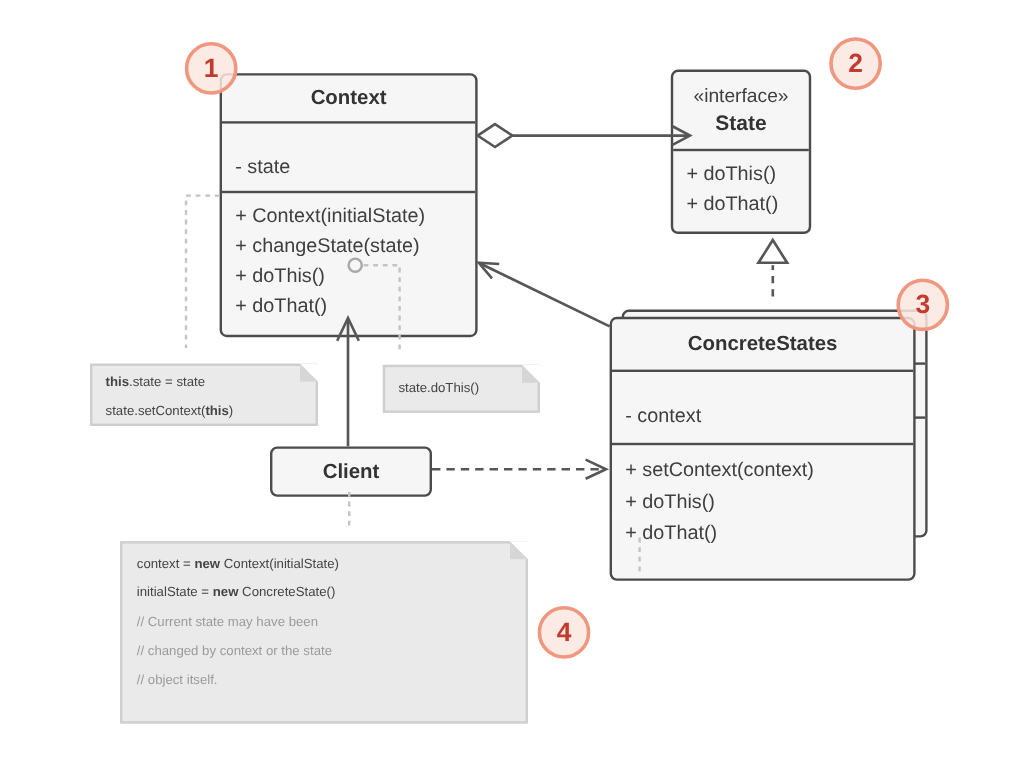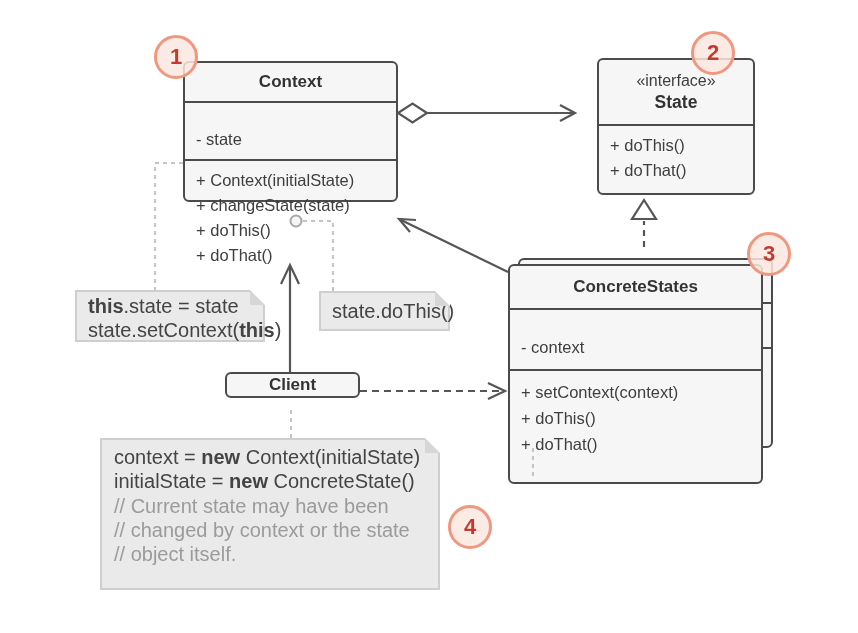--- a/index.html
+++ b/index.html
@@ -32,21 +32,21 @@
   .backbox .bb-sep{position:absolute;left:0;right:0;height:2px;background:#4b4b4b;}
   
   .simplebox{
     position:absolute;background:#f6f6f6;border:2px solid #4b4b4b;border-radius:6px;
     box-sizing:border-box;z-index:10;font-weight:bold;font-size:17px;color:#333;
     display:flex;align-items:center;justify-content:center;
   }
   
   .note{
     position:absolute;background:#eaeaea;border:2px solid #cfcfcf;box-sizing:border-box;
-    z-index:10;font-size:20px;color:#444;
+    z-index:10;font-size:11px;color:#444;margin-top:13px;
   }
   .note::before{
     content:"";position:absolute;top:-2px;right:-2px;width:0;height:0;
     border-style:solid;border-width:0 15px 15px 0;
     border-color:#ffffff #ffffff #d6d6d6 #d6d6d6;
   }
   .note .ln{white-space:nowrap;}
   .kw{font-weight:bold;}
   .cm{color:#9b9b9b;}
   
@@ -98,34 +98,34 @@
       <path d="M533,448 V478"></path>
     </g>
     <circle cx="296" cy="221" r="5.5" stroke="#a8a8a8" stroke-width="2" fill="#f6f6f6"></circle>
   </svg>
 
   <div class="backbox" style="left:518px;top:258px;width:255px;height:190px">
     <div class="bb-sep" style="top:42px"></div>
     <div class="bb-sep" style="top:87px"></div>
   </div>
 
-  <div class="cls" style="left:183px;top:61px;width:215px;height:141px">
+  <div class="cls" style="left:183px;top:61px;width:215px;height:220px">
     <div class="hd" style="height:40px">Context</div>
     <div class="attrs" style="height:42px">
       <div class="mem">- state</div>
     </div>
     <div class="mems">
       <div class="mem">+ Context(initialState)</div>
       <div class="mem">+ changeState(state)</div>
       <div class="mem">+ doThis()</div>
       <div class="mem">+ doThat()</div>
     </div>
   </div>
 
-  <div class="cls" style="left:597px;top:58px;width:158px;height:137px">
+  <div class="cls" style="left:559px;top:58px;width:117px;height:137px">
     <div class="hd" style="height:66px">
       <div class="stereo">«interface»</div>
       <div class="cname">State</div>
     </div>
     <div class="mems">
       <div class="mem">+ doThis()</div>
       <div class="mem">+ doThat()</div>
     </div>
   </div>
 
@@ -134,21 +134,21 @@
     <div class="attrs" style="height:45px">
       <div class="mem">- context</div>
     </div>
     <div class="mems" style="padding-top:8px">
       <div class="mem" style="line-height:26px">+ setContext(context)</div>
       <div class="mem" style="line-height:26px">+ doThis()</div>
       <div class="mem" style="line-height:26px">+ doThat()</div>
     </div>
   </div>
 
-  <div class="simplebox" style="left:225px;top:372px;width:135px;height:26px">
+  <div class="simplebox" style="left:225px;top:372px;width:135px;height:42px">
     <span>Client</span>
   </div>
 
   <div class="note" style="left:75px;top:290px;width:190px;height:52px;padding:3px 0 0 11px">
     <div class="ln" style="line-height:23.5px"><span class="kw">this</span><span>.state = state</span></div>
     <div class="ln" style="line-height:23.5px"><span>state.setContext(</span><span class="kw">this</span><span>)</span></div>
   </div>
 
   <div class="note" style="left:319px;top:291px;width:131px;height:40px;display:flex;align-items:center;padding-left:11px">
     <div class="ln"><span>state.doThis()</span></div>

